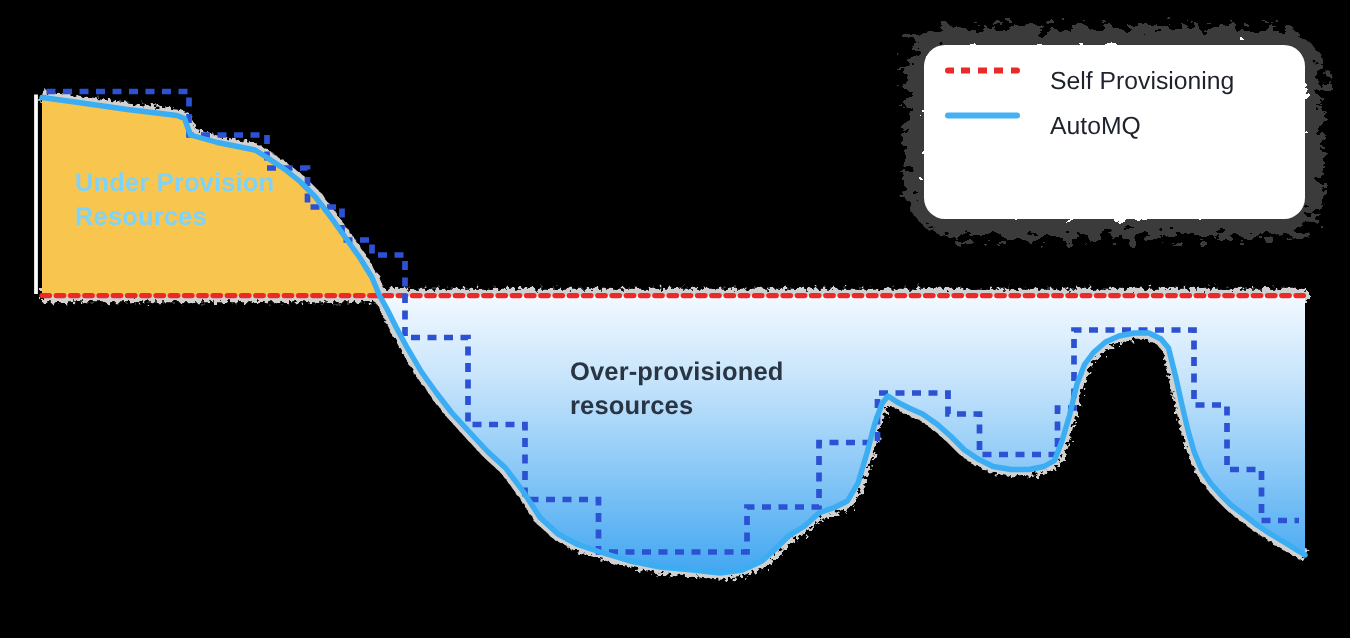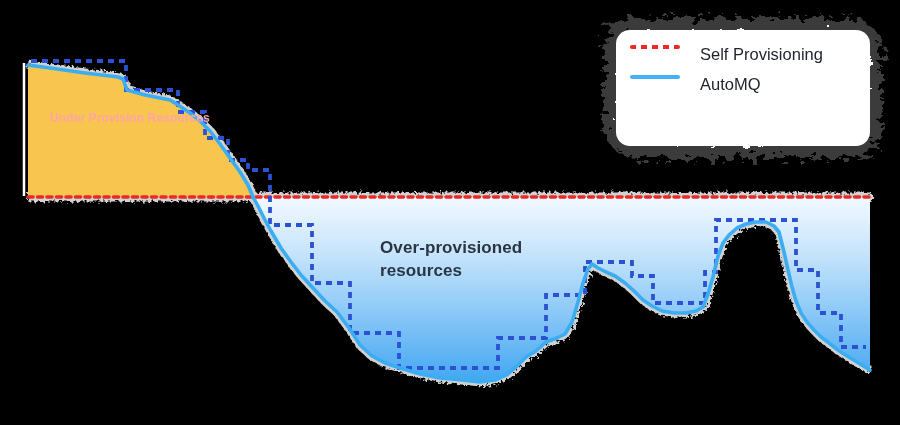--- a/index.html
+++ b/index.html
@@ -1,20 +1,20 @@
 <!DOCTYPE html>
 <html><head>
 <meta charset="utf-8">
 <style>
   html,body{margin:0;padding:0;background:#000;}
   .stage{position:relative;width:900px;height:425px;background:#000;overflow:hidden;
          font-family:"Liberation Sans","DejaVu Sans",sans-serif;}
   .stage svg{position:absolute;left:0;top:0;}
   .lbl{position:absolute;font-weight:bold;line-height:1.38;letter-spacing:.1px;}
-  .lbl.under{left:50px;top:110px;width:170px;font-size:12px;color:#fca5a5;}
+  .lbl.under{left:50px;top:110px;width:170px;font-size:17px;color:#7dd3fc;}
   .lbl.over{left:380px;top:236px;width:185px;font-size:17px;font-weight:600;color:#2a3544;}
   .legend{position:absolute;left:630px;top:45px;width:230px;}
   .lrow{display:flex;height:30px;}
   .swatch{width:50px;height:4px;border-radius:2px;flex:0 0 auto;}
   .ltext{margin-left:20px;font-size:16.5px;font-weight:500;color:#1e222a;}
 </style>
 </head>
 <body>
 
 <div class="stage">

